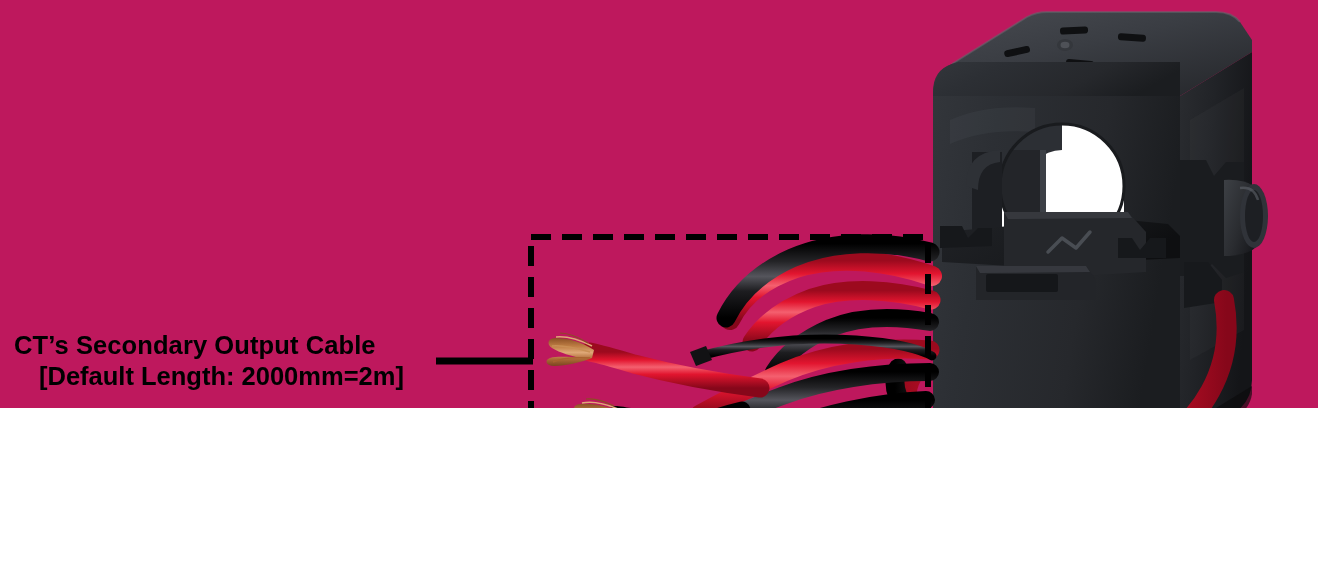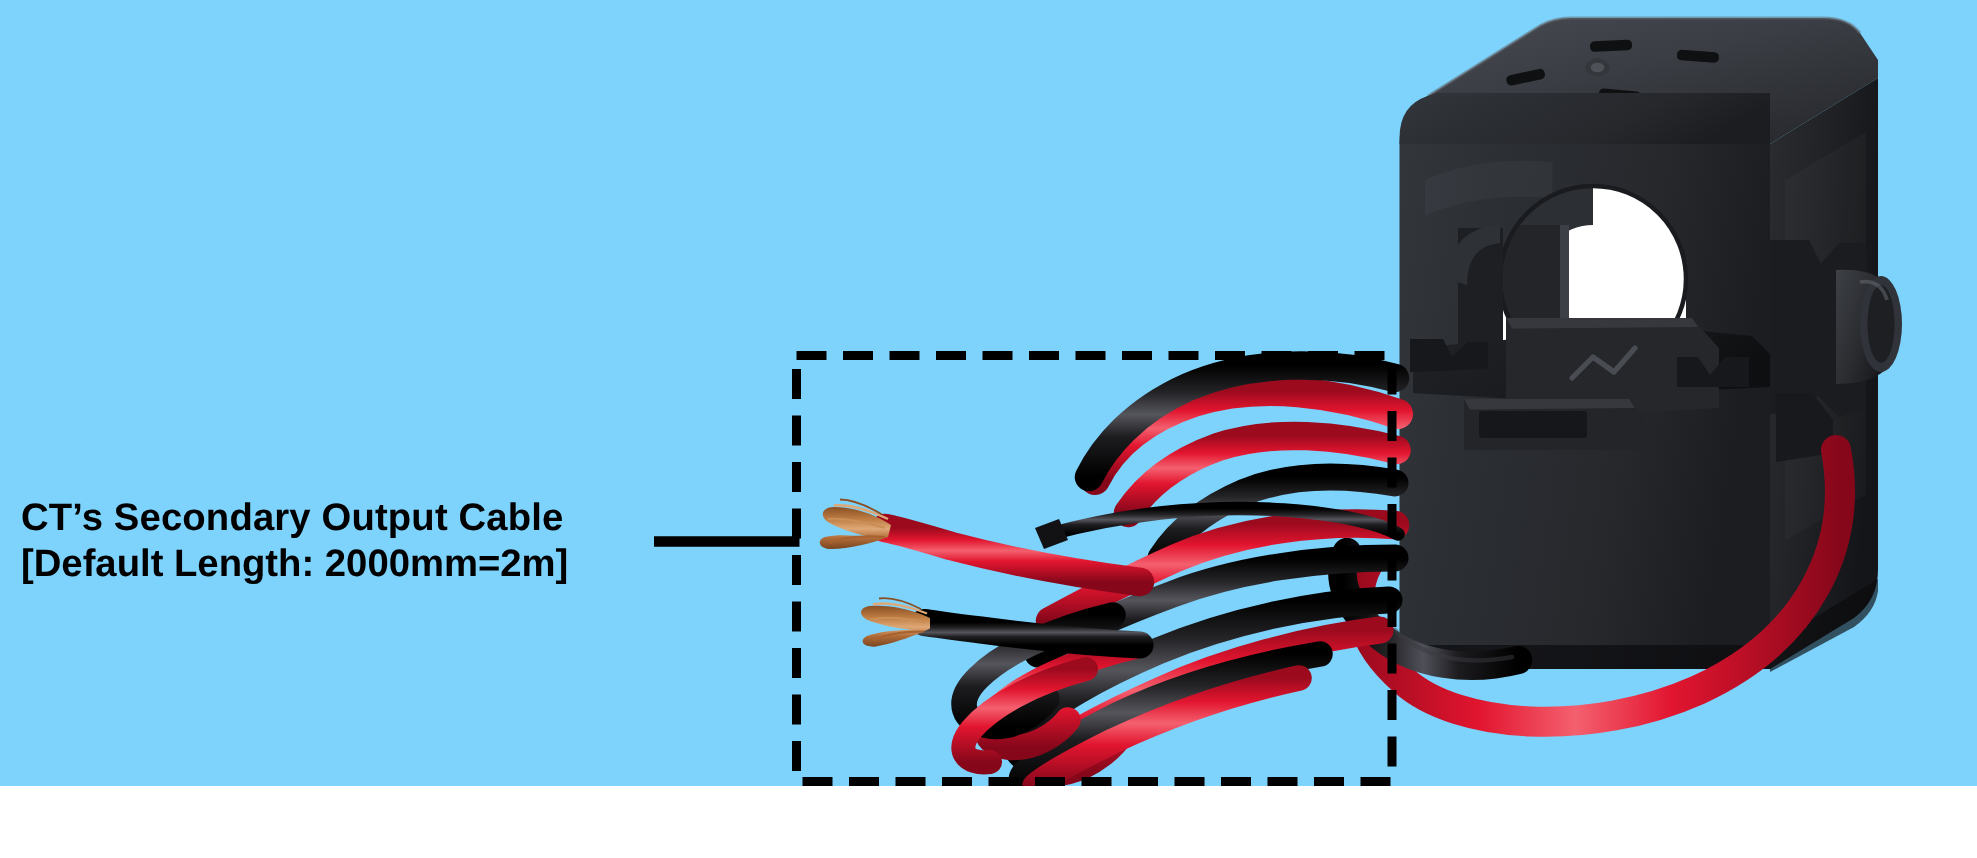--- a/index.html
+++ b/index.html
@@ -7,22 +7,22 @@
     margin: 0;
     padding: 0;
     background: #ffffff;
   }
   body {
     font-family: "Liberation Sans", sans-serif;
   }
   #stage {
     position: relative;
     width: 1318px;
-    height: 524px;
-    background: #7dd3fc;
+    height: 408px;
+    background: #be185d;
     overflow: hidden;
     text-decoration: underline;
   }
   #figure-svg {
     position: absolute;
     left: 0;
     top: 0;
     width: 1318px;
     height: 572px;
     display: block;
@@ -37,20 +37,21 @@
     font-family: "Liberation Sans", sans-serif;
     font-weight: bold;
     font-size: 25.5px;
     line-height: 31px;
     letter-spacing: 0.1px;
     white-space: nowrap;
     user-select: none;
   }
   .callout-text .line2 {
     letter-spacing: 0px;
+    margin-left: 25px;
   }
 </style>
 </head>
 <body>
 
 <div id="stage">
 
   <svg id="figure-svg" viewBox="0 0 1318 572" xmlns="http://www.w3.org/2000/svg">
     <defs>
 

